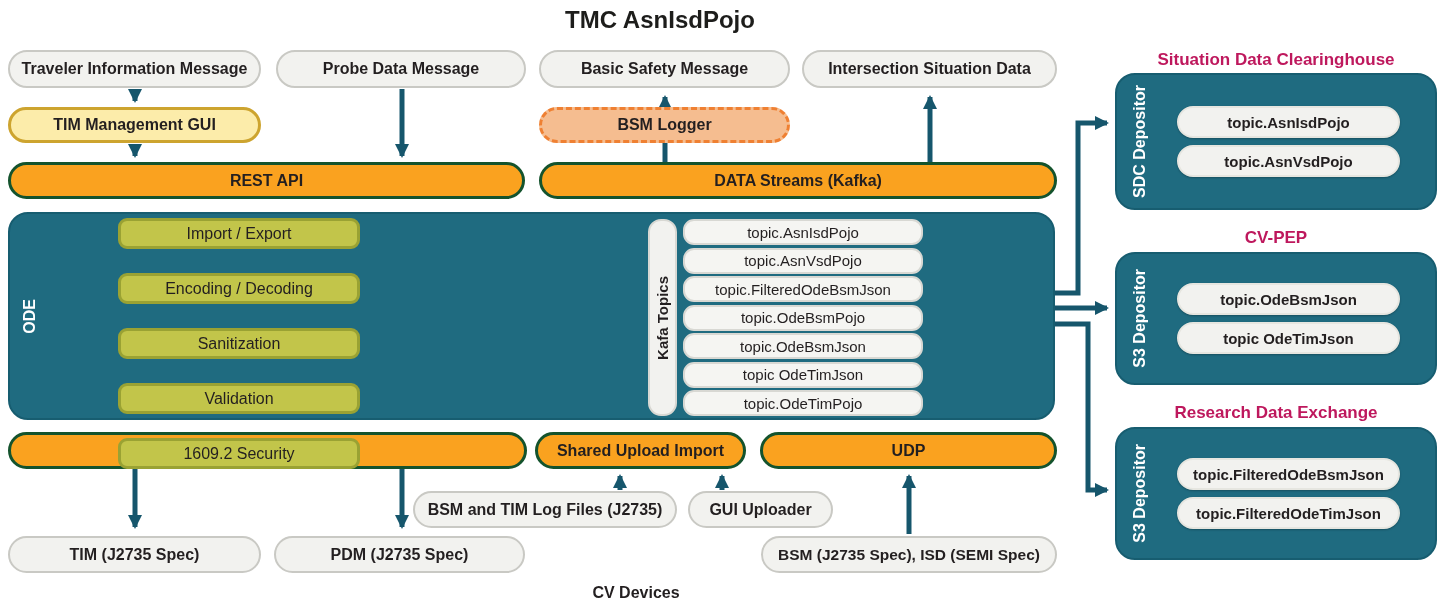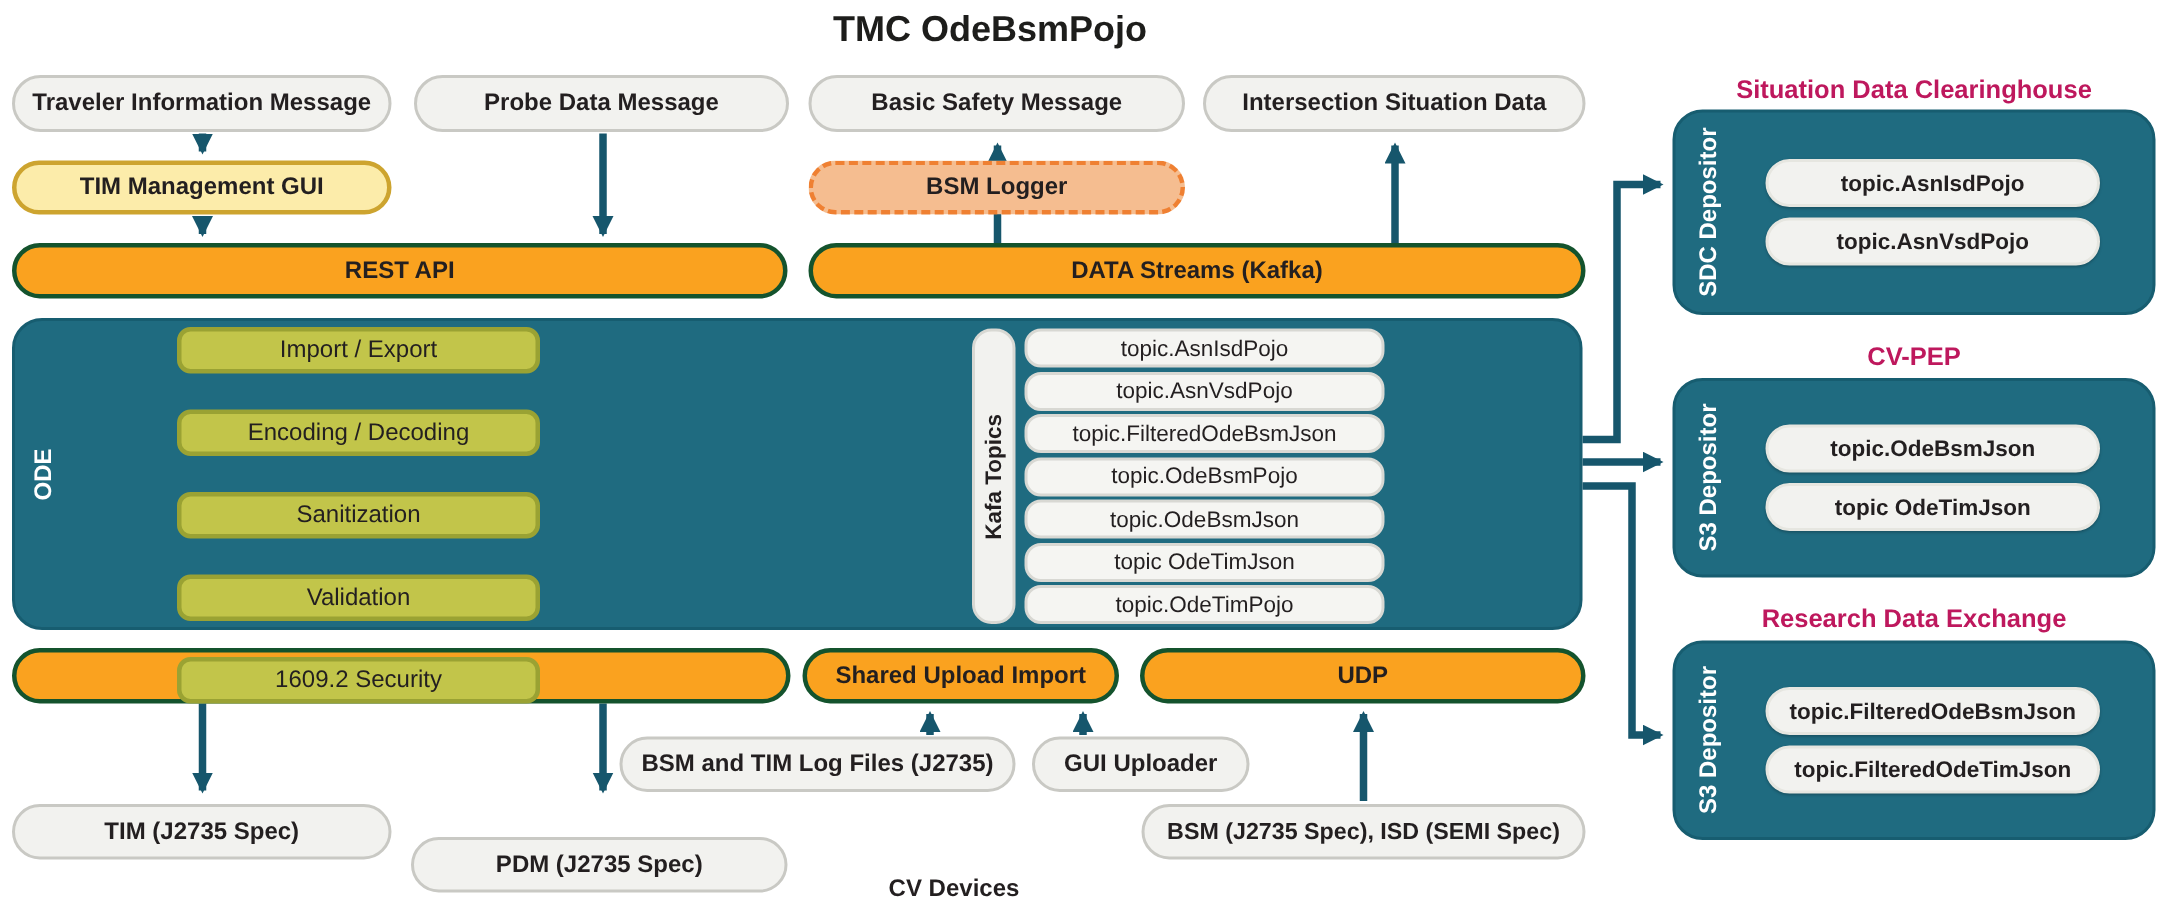--- a/index.html
+++ b/index.html
@@ -51,21 +51,21 @@
       <line x1="402" y1="469" x2="402" y2="527" marker-end="url(#ah)"></line>
       <line x1="620" y1="490" x2="620" y2="476" marker-end="url(#ah)"></line>
       <line x1="722" y1="490" x2="722" y2="476" marker-end="url(#ah)"></line>
       <line x1="909" y1="534" x2="909" y2="476" marker-end="url(#ah)"></line>
       <path d="M1055,293 L1078,293 L1078,123 L1107,123" marker-end="url(#ah)"></path>
       <line x1="1055" y1="308" x2="1107" y2="308" marker-end="url(#ah)"></line>
       <path d="M1055,324 L1088,324 L1088,490 L1107,490" marker-end="url(#ah)"></path>
     </g>
   </svg>
 
-  <div class="title" style="left:420px;top:6px;width:480px;">TMC OdeBsmPojo</div>
+  <div class="title" style="left:420px;top:6px;width:480px;">TMC AsnIsdPojo</div>
 
   <div class="node pill-gray" style="left:8px;top:50px;width:253px;height:38px;">Traveler Information Message</div>
   <div class="node pill-gray" style="left:276px;top:50px;width:250px;height:38px;">Probe Data Message</div>
   <div class="node pill-gray" style="left:539px;top:50px;width:251px;height:38px;">Basic Safety Message</div>
   <div class="node pill-yellow" style="left:8px;top:107px;width:253px;height:36px;">TIM Management GUI</div>
 
   <div class="node pill-gray" style="left:802px;top:50px;width:255px;height:38px;">Intersection Situation Data</div>
   <div class="node pill-peach" style="left:539px;top:107px;width:251px;height:36px;">BSM Logger</div>
 
   <div class="node bar-orange" style="left:8px;top:162px;width:517px;height:37px;">REST API</div>
@@ -99,21 +99,21 @@
   </div>
 
   <div class="node bar-orange" style="left:8px;top:432px;width:519px;height:37px;">SNMP</div>
   <div class="node bar-orange" style="left:535px;top:432px;width:211px;height:37px;">Shared Upload Import</div>
   <div class="node bar-orange" style="left:760px;top:432px;width:297px;height:37px;">UDP</div>
 
   <div class="node pill-gray" style="left:413px;top:491px;width:264px;height:37px;">BSM and TIM Log Files (J2735)</div>
   <div class="node pill-gray" style="left:688px;top:491px;width:145px;height:37px;">GUI Uploader</div>
 
   <div class="node pill-gray" style="left:8px;top:536px;width:253px;height:37px;">TIM (J2735 Spec)</div>
-  <div class="node pill-gray" style="left:274px;top:536px;width:251px;height:37px;margin-top:22px;">PDM (J2735 Spec)</div>
+  <div class="node pill-gray" style="left:274px;top:536px;width:251px;height:37px;">PDM (J2735 Spec)</div>
   <div class="node pill-gray" style="left:761px;top:536px;width:296px;height:37px;font-size:15.5px;">BSM (J2735 Spec), ISD (SEMI Spec)</div>
 
   <div class="caption" style="left:536px;top:584px;width:200px;">CV Devices</div>
 
   <div class="rtitle" style="left:1115px;top:50px;width:322px;">Situation Data Clearinghouse</div>
   <div class="node box-teal" style="left:1115px;top:73px;width:322px;height:137px;"></div>
   <div class="vlabel" style="left:1117px;top:73px;width:46px;height:137px;">
     <span class="vtext">SDC Depositor</span>
   </div>
   <div class="stack" style="left:1177px;top:106px;gap:7px;">

